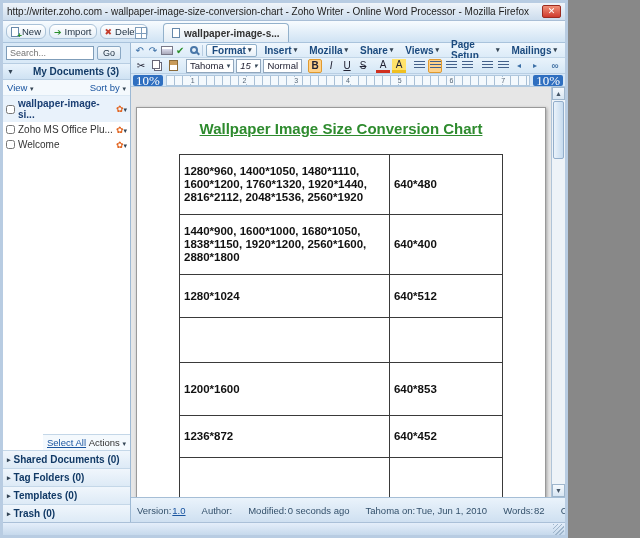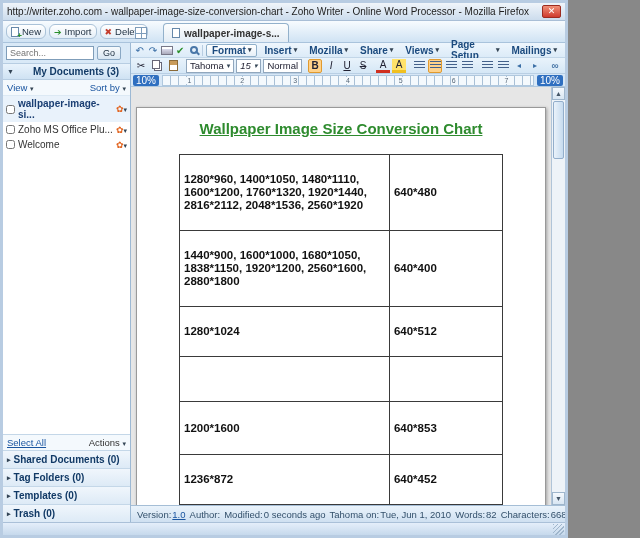--- a/index.html
+++ b/index.html
@@ -41,21 +41,21 @@
                  background: linear-gradient(#e9f3fc, #cfe2f3); border-bottom: 1px solid #b7cde2; }
   .caret { font-size: 7px; color: #345; }
   .view-row { display: flex; justify-content: space-between; padding: 2px 4px 2px; font-size: 9.5px; color: #1a55a0;
               background: #f4f9fd; border-bottom: 1px solid #dce9f4; }
   .doc-row { display: flex; align-items: center; gap: 3px; padding: 2px 3px; font-size: 10px; color: #333; }
   .doc-row.sel { font-weight: bold; color: #1b3f73; background: #e9f2fb; }
   .doc-row input { width: 9px; height: 9px; }
   .flower { margin-left: auto; color: #e2641f; font-size: 9px; }
   .spacer { flex: 1; background: #fff; }
   .bottom-links { display: flex; justify-content: space-between; padding: 2px 4px; font-size: 9.5px;
-                  border-top: 1px solid #c4d7e8; background: #f4f9fd; }
+                  border-top: 1px solid #c4d7e8; background: #f4f9fd; margin-left: 40px; }
   .link { color: #1a55a0; text-decoration: underline; }
   .actions { color: #333; }
   .side-section { display: flex; align-items: center; gap: 3px; padding: 3px 4px; font-size: 10px; font-weight: bold; color: #123a66;
                   background: linear-gradient(#f0f6fc, #ddeaf6); border-top: 1px solid #c4d7e8; }
   
   .editor { flex: 1; display: flex; flex-direction: column; min-width: 0; background: #e7eef6; }
   .menurow { height: 15px; flex: 0 0 15px; display: flex; align-items: center; gap: 2px; padding: 0 3px;
              background: linear-gradient(#eef6fd, #dcebf8); border-bottom: 1px solid #c2d6e8; }
   .mini { width: 14px; height: 13px; display: flex; align-items: center; justify-content: center; font-size: 10px; color: #3a6ea5; }
   .menu-item { display: flex; align-items: center; gap: 2px; font-size: 10px; font-weight: bold; color: #1b4a7e; padding: 0 5px; }
@@ -76,43 +76,43 @@
             background-image: linear-gradient(to right, transparent 0 5px, #667 5px 6px, transparent 6px),
                               linear-gradient(to bottom, transparent 0 4px, #667 4px 5px, transparent 5px); }
   .copy-ic { width: 8px; height: 9px; border: 1px solid #667; background: #fff; box-shadow: 2px 2px 0 -1px #fff, 2px 2px 0 0 #667; margin: 0 3px 2px 0; }
   .paste-ic { width: 9px; height: 11px; background: #c89b5a; border: 1px solid #8a6a38; box-shadow: inset 0 -6px 0 -1px #fff; }
   .print-ic { width: 12px; height: 9px; border: 1px solid #778; background: linear-gradient(#eef, #aab); box-shadow: inset 0 2px 0 #fff; }
   .glass { position: relative; width: 8px; height: 8px; border: 2px solid #4a77a8; border-radius: 50%; }
   .glass::after { content: ""; position: absolute; width: 5px; height: 2px; background: #4a77a8; transform: rotate(45deg); right: -4px; bottom: -2px; }
   
   .rulerrow { height: 13px; flex: 0 0 13px; display: flex; align-items: center; gap: 3px; padding: 0 2px;
               background: #d7e7f6; border-bottom: 1px solid #b0c8de; }
-  .zoom-badge { background: #2f6fc0; color: #fff; font-size: 10px; line-height: 11px; padding: 0 3px; border-radius: 2px; }
+  .zoom-badge { background: #2f6fc0; color: #fff; font-size: 13px; line-height: 11px; padding: 0 3px; border-radius: 2px; font-family: Liberation Serif, serif; }
   .ruler-band { flex: 1; height: 11px; background: #f4f9fd; border: 1px solid #b0c8de; position: relative;
                 background-image: repeating-linear-gradient(to right, transparent 0 7px, #a9c0d6 7px 8px);
                 display: flex; justify-content: space-around; align-items: center; }
   .ruler-band span { font-size: 7px; color: #567; background: #f4f9fd; padding: 0 1px; }
   
   .canvas { flex: 1; display: flex; min-height: 0; overflow: hidden; }
   .page-area { flex: 1; background: #e6e6e6; padding-top: 4px; overflow: hidden; }
   .page { width: calc(100% - 10px); height: 410px; margin: 16px auto; background: #fff; border: 1px solid #999;
           box-shadow: 1px 1px 3px rgba(0,0,0,.3); overflow: hidden; padding: 12px 42px 0 42px; }
   .doc-title { text-align: center; font-size: 15px; font-weight: bold; color: #2e8b2e; text-decoration: underline; margin-bottom: 17px; }
   table.conv { width: 100%; border-collapse: collapse; table-layout: fixed; }
   table.conv td { border: 1px solid #3a3a3a; font-size: 11.5px; font-weight: bold; color: #111;
-                  padding: 18px 4px; vertical-align: middle; line-height: 13px; }
+                  padding: 10px 4px; vertical-align: middle; line-height: 13px; }
   td.c1 { width: 65%; }
   
   .vscroll { width: 14px; flex: 0 0 14px; background: #eef3f8; border-left: 1px solid #b0c4d8; display: flex; flex-direction: column; }
   .sb-btn { height: 13px; flex: 0 0 13px; background: linear-gradient(#f5f9fd, #d8e6f3); border: 1px solid #9fb6cc;
             font-size: 7px; color: #456; display: flex; align-items: center; justify-content: center; }
   .sb-thumb { margin: 1px; height: 58px; background: linear-gradient(90deg, #eaf2fa, #c6dbef); border: 1px solid #93aecb; border-radius: 2px; }
   .sb-track { flex: 1; }
   
-  .statusbar { height: 17px; flex: 0 0 17px; display: flex; align-items: center; gap: 4px; padding: 4px 6px;
+  .statusbar { height: 17px; flex: 0 0 17px; display: flex; align-items: center; gap: 16px; padding: 12px 6px;
                background: linear-gradient(#eaf3fb, #cfe0f1); border-top: 1px solid #a5bed6;
                font-size: 9.5px; color: #33506b; white-space: nowrap; overflow: hidden; }
   .st-item { display: flex; gap: 1px; }
   .st-right { margin-left: auto; display: flex; gap: 4px; align-items: center; }
   .st-ic1 { width: 10px; height: 10px; border-radius: 50%; background: radial-gradient(#ffe08a, #e8a62a); border: 1px solid #b5811f; }
   .st-ic2 { width: 10px; height: 10px; background: #9ec3e8; border: 1px solid #5f8cba; }
   
   .footer { height: 13px; flex: 0 0 13px; display: flex; align-items: center;
             background: linear-gradient(#e4eefa, #c6d9ec); border-top: 1px solid #aac0d8; }
   .grip { margin-left: auto; margin-right: 1px; width: 11px; height: 11px;

